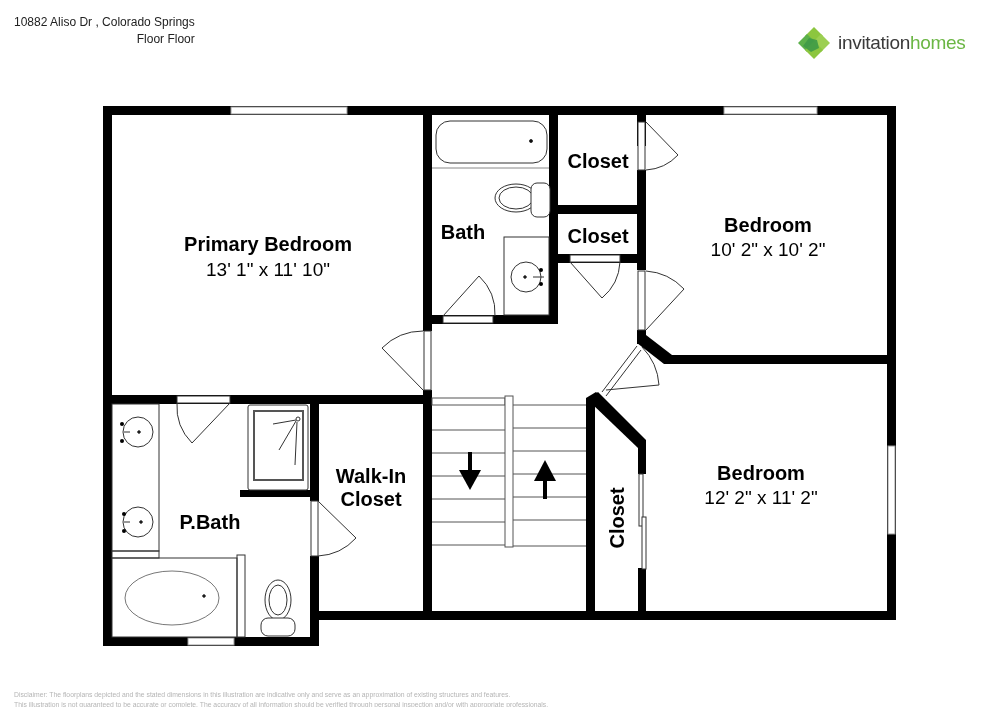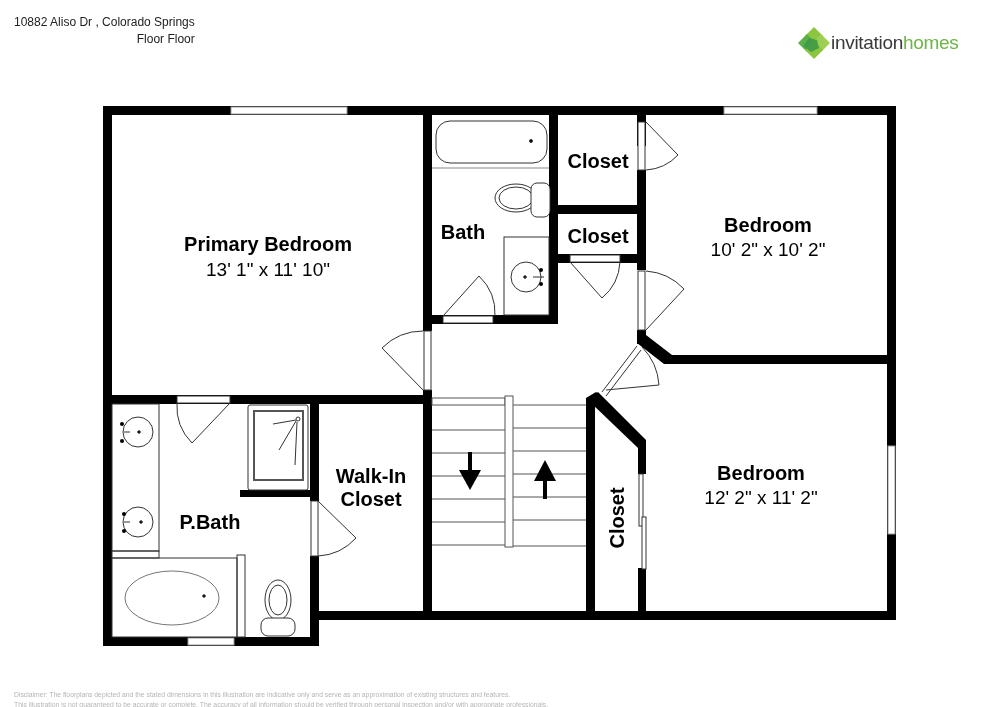--- a/index.html
+++ b/index.html
@@ -1,19 +1,19 @@
 <!DOCTYPE html>
 <html><head>
   <meta charset="utf-8">
   <style>
     html, body { margin: 0; padding: 0; background: #ffffff; }
     body { width: 1000px; height: 707px; position: relative; overflow: hidden; font-family: "Liberation Sans", sans-serif; }
     .header-text { position: absolute; left: 14px; top: 14px; font-size: 12px; line-height: 17px; color: #222222; text-align: right; }
     .logo { position: absolute; left: 797px; top: 26px; display: flex; align-items: center; }
-    .logo-word { font-size: 19px; letter-spacing: -0.3px; font-weight: 500; }
+    .logo-word { font-size: 19px; letter-spacing: -0.3px; margin-left: 7px; font-weight: 500; }
     .logo-word .a { color: #3a3a3a; }
     .logo-word .b { color: #6bb644; }
     .plan { position: absolute; left: 0; top: 0; }
     .disclaimer { position: absolute; left: 14px; top: 690px; font-size: 6.8px; color: #b5b5b5; line-height: 10px; white-space: nowrap; }
     .room-label { font-family: "Liberation Sans", sans-serif; fill: #000; }
     .room-name { font-weight: bold; font-size: 20px; }
     .room-dim { font-size: 19px; }
   </style>
 </head>
 <body>

